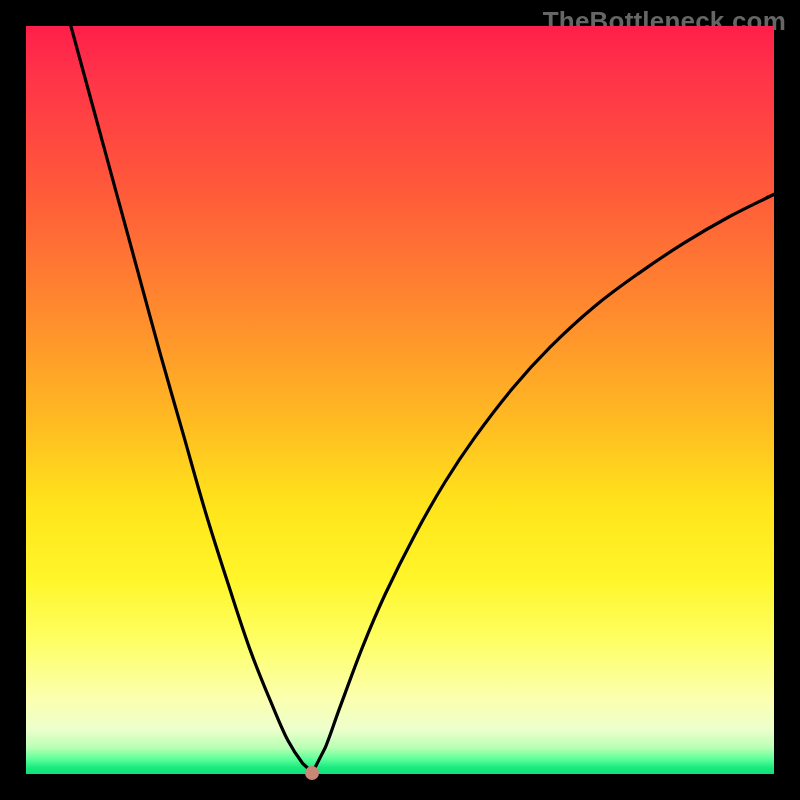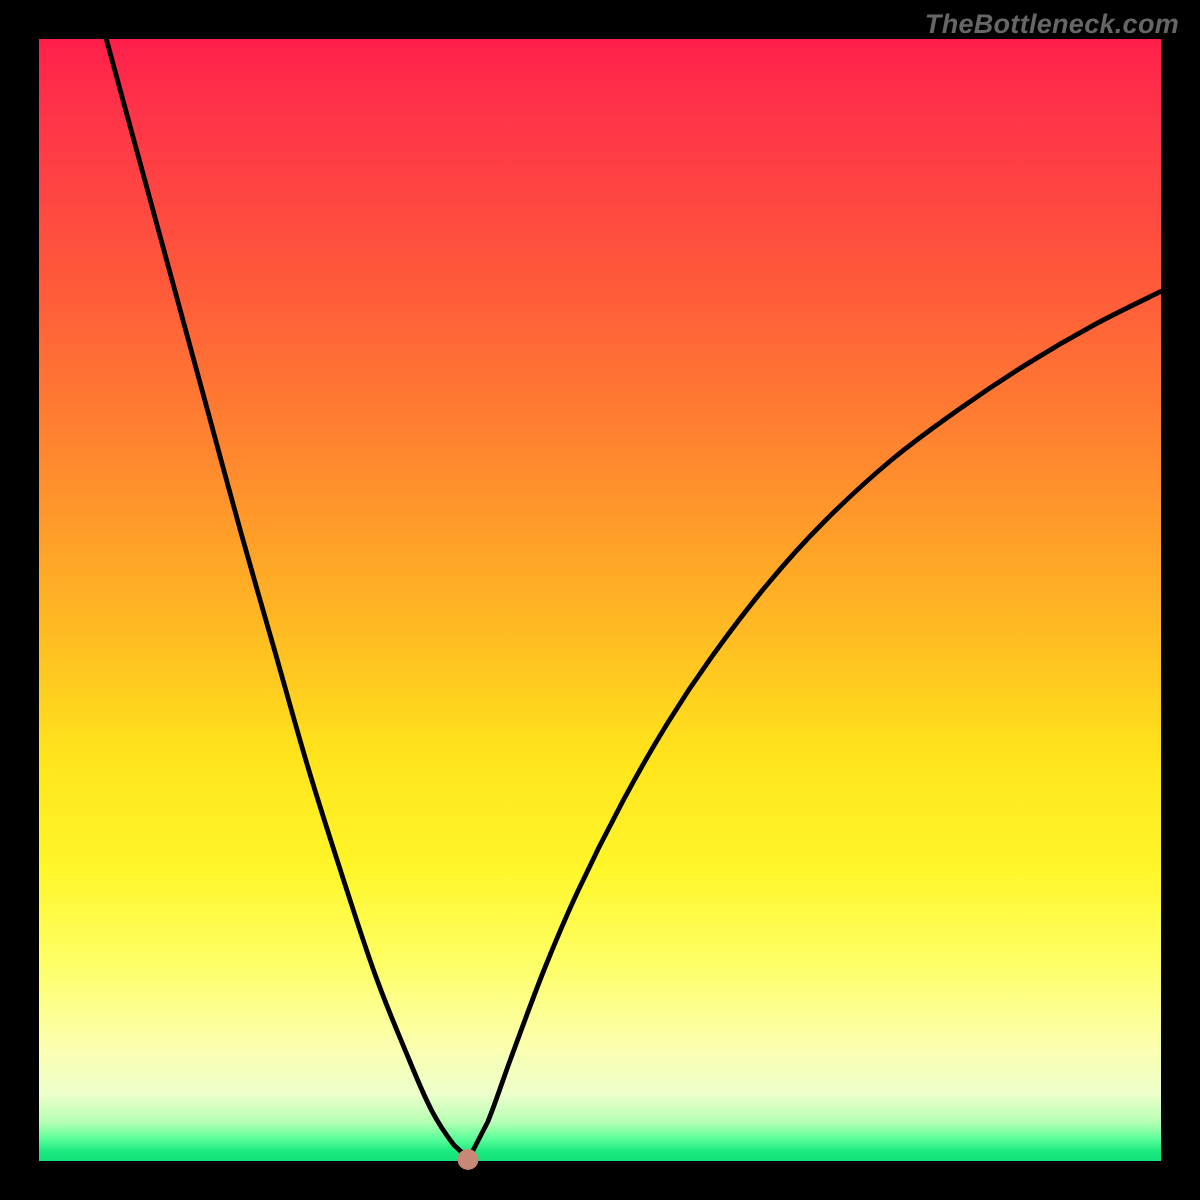--- a/index.html
+++ b/index.html
@@ -15,25 +15,24 @@
     position: relative;
     width: 800px;
     height: 800px;
     background: #000;
   }
   .watermark {
     position: absolute;
     top: 6px;
     right: 14px;
     color: #666;
-    font-size: 18px;
+    font-size: 26px;
     font-weight: 600;
     letter-spacing: 0.2px;
     user-select: none;
-    font-style: italic;
   }
   .plot-area {
     position: absolute;
     left: 26px;
     top: 26px;
     width: 748px;
     height: 748px;
     
     background: linear-gradient(
       to bottom,

